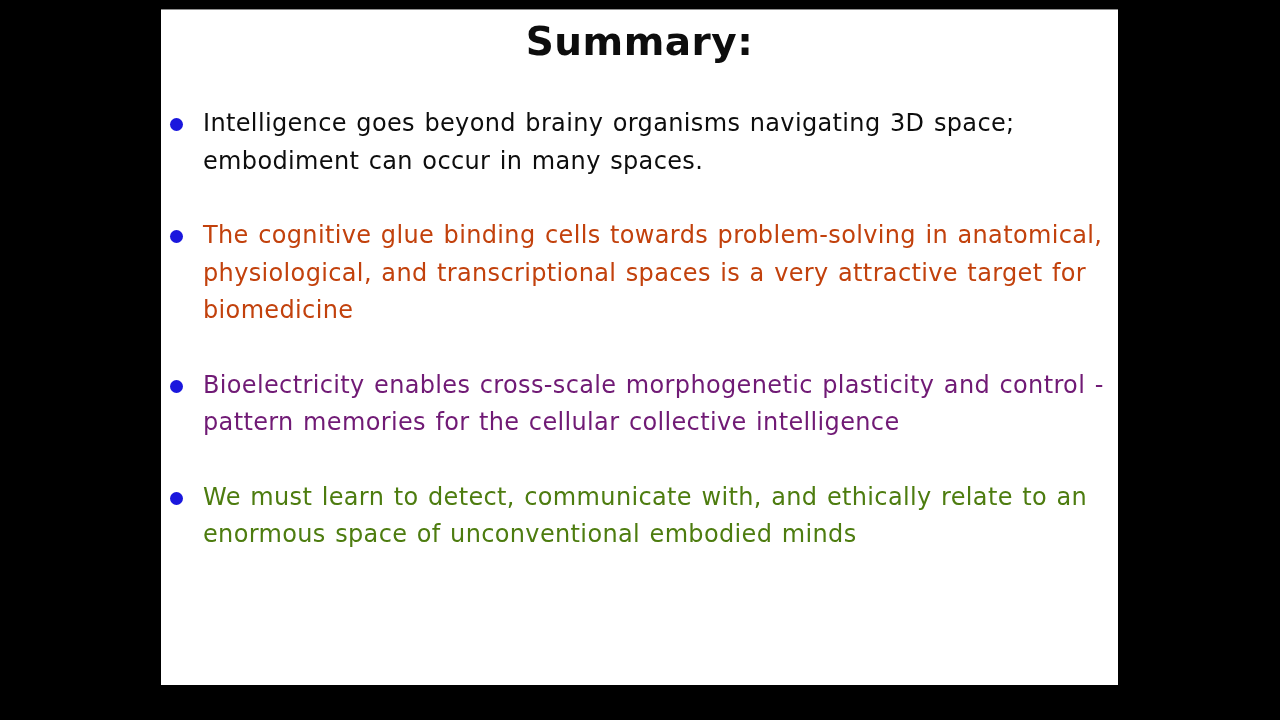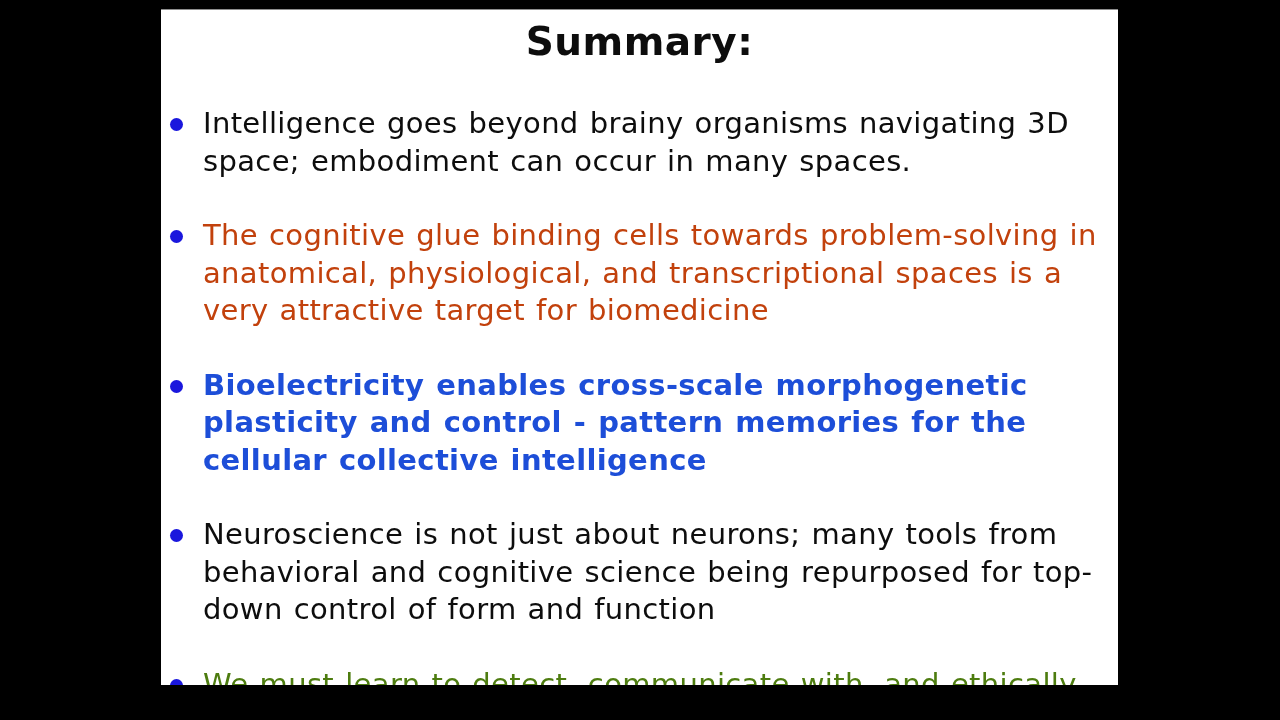--- a/index.html
+++ b/index.html
@@ -74,21 +74,21 @@
     top: 13px;
     width: 13px;
     height: 13px;
     border-radius: 50%;
     background: #1a17dd;
   }
 
   .bullet-text {
     display: block;
     font-family: "DejaVu Sans", sans-serif;
-    font-size: 29px;
+    font-size: 24px;
     font-weight: 400;
     line-height: 37.5px;
     color: #0d0d0d;
     letter-spacing: 0.35px;
     word-spacing: 1.5px;
   }
 
   
   .artifact {
     position: absolute;
@@ -117,27 +117,23 @@
         <span class="bullet-text" style="color: rgb(13, 13, 13);">Intelligence goes beyond brainy organisms navigating 3D space; embodiment can occur in many spaces.</span>
       </div>
 
       <div class="bullet-item">
         <span class="bullet-dot" style="background: rgb(26, 23, 221);"></span>
         <span class="bullet-text" style="color: #c2410c;">The cognitive glue binding cells towards problem-solving in anatomical, physiological, and transcriptional spaces is a very attractive target for biomedicine</span>
       </div>
 
       <div class="bullet-item">
         <span class="bullet-dot" style="background: rgb(26, 23, 221);"></span>
-        <span class="bullet-text" style="color: #1d4ed8; font-weight: bold;">Bioelectricity enables cross-scale morphogenetic plasticity and control - pattern memories for the cellular collective intelligence</span>
+        <span class="bullet-text" style="color: #701a75;">Bioelectricity enables cross-scale morphogenetic plasticity and control - pattern memories for the cellular collective intelligence</span>
       </div>
 
-      <div class="bullet-item">
-        <span class="bullet-dot" style="background: rgb(26, 23, 221);"></span>
-        <span class="bullet-text" style="color: rgb(13, 13, 13);">Neuroscience is not just about neurons; many tools from behavioral and cognitive science being repurposed for top-down control of form and function</span>
-      </div>
 
       <div class="bullet-item">
         <span class="bullet-dot" style="background: rgb(26, 23, 221);"></span>
         <span class="bullet-text" style="color: #4d7c0f;">We must learn to detect, communicate with, and ethically relate to an enormous space of unconventional embodied minds</span>
       </div>
 
     </div>
 
     <div class="artifact" id="artifact-a"></div>
     <div class="artifact" id="artifact-b"></div>

